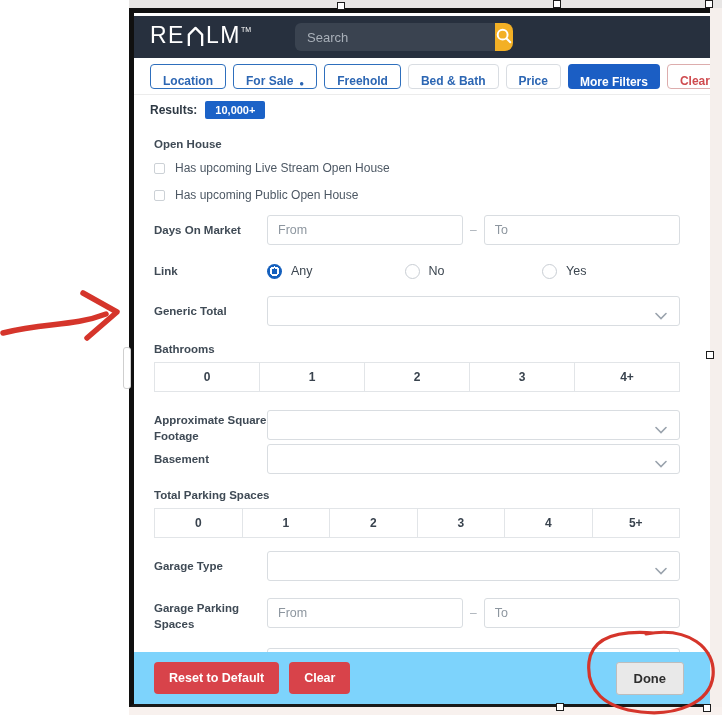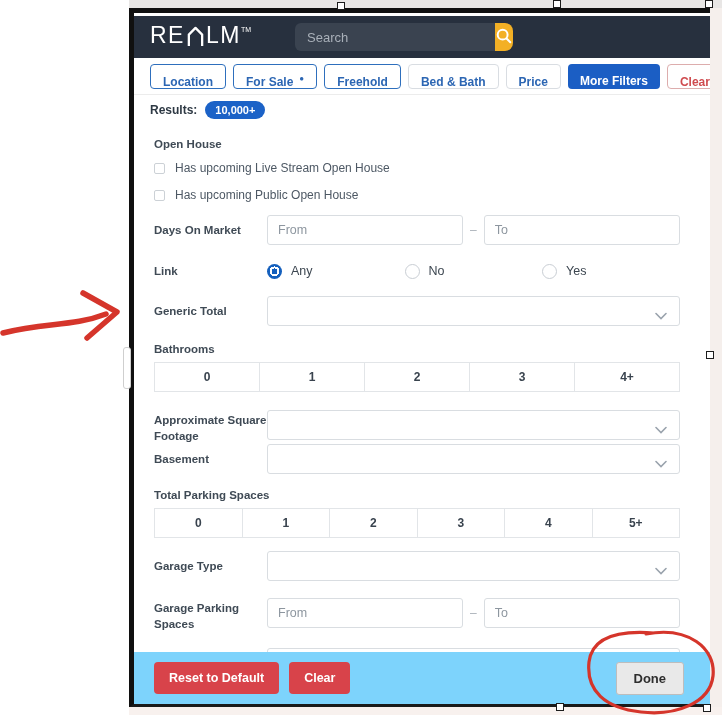--- a/index.html
+++ b/index.html
@@ -25,33 +25,33 @@
   .searchbar { margin-left:44px; display:flex; height:28px; width:216px; }
   .search-field { flex:1; background:#3a4350; border:none; border-radius:6px 0 0 6px;
                   color:#e6e9ec; font-size:13px; padding:0 12px; outline:none; }
   .search-field::placeholder { color:#a9b0b9; }
   .search-btn { width:37px; background:#f3b025; border:none; border-radius:0 8px 8px 0;
                 display:flex; align-items:center; justify-content:center; cursor:pointer; }
 
   
   .chips { display:flex; gap:7px; align-items:center; padding:6px 0 5px 16px;
            border-bottom:1px solid #ececec; }
-  .chip { height:25px; padding:10px 12px; border-radius:4px; font-size:12px; font-weight:700;
-          display:flex; align-items:flex-start; gap:6px; background:#fff; cursor:pointer; white-space:nowrap; }
+  .chip { height:25px; padding:0 12px; border-radius:4px; font-size:12px; font-weight:700;
+          display:flex; align-items:flex-end; gap:6px; background:#fff; cursor:pointer; white-space:nowrap; }
   .chip.blue-outline { border:1.5px solid #2e6fbd; color:#2c66b3; }
   .chip.gray-outline { border:1px solid #d9dde2; color:#2c66b3; }
   .chip.solid-blue   { background:#1b5ec4; color:#fff; border:none; }
   .chip.red-outline  { border:1px solid #ddadad; color:#cf4b4f; }
   .chip .dot { font-size:8px; line-height:1; }
 
   
   .results { display:flex; align-items:center; gap:8px; padding:5px 16px 5px 16px; height:30px; }
   .results-label { font-size:12px; font-weight:700; color:#2e3944; }
   .results-pill { background:#1b62c7; color:#fff; font-size:11px; font-weight:700;
-                  padding:3px 10px; border-radius:9px; }
+                  padding:3px 10px; border-radius:2px; }
 
   
   .content { padding:0 30px 0 20px; position:relative; }
   .sec-title { font-size:11.5px; font-weight:700; color:#3f4a55; }
   .open-title { margin-top:13px; }
   .check-row { display:flex; align-items:center; gap:10px; margin-top:9px; height:18px;
                font-size:12px; color:#4d5864; }
   .checkbox { width:11px; height:11px; border:1.5px solid #ccd1d6; border-radius:2px;
               background:#fff; flex-shrink:0; cursor:pointer; }
 

